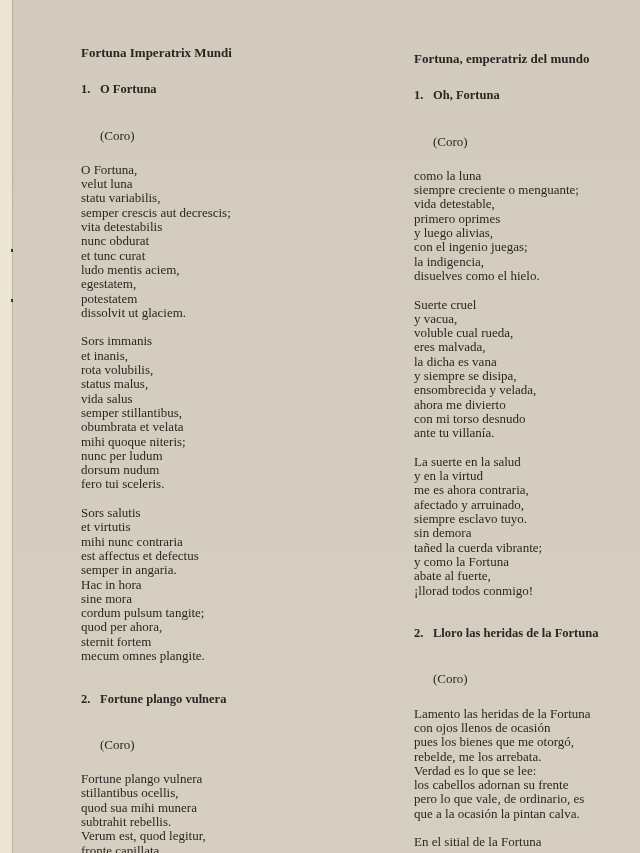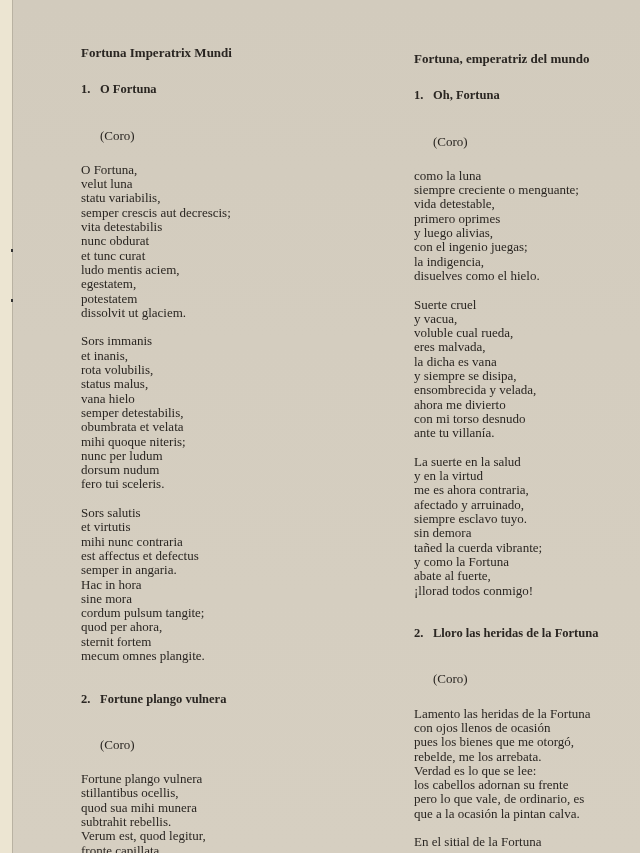--- a/index.html
+++ b/index.html
@@ -67,22 +67,22 @@
       <span class="line">ludo mentis aciem,</span>
       <span class="line">egestatem,</span>
       <span class="line">potestatem</span>
       <span class="line">dissolvit ut glaciem.</span>
     </div>
     <div class="stanza">
       <span class="line">Sors immanis</span>
       <span class="line">et inanis,</span>
       <span class="line">rota volubilis,</span>
       <span class="line">status malus,</span>
-      <span class="line">vana hielo</span>
-      <span class="line">semper detestabilis,</span>
+      <span class="line">vida salus</span>
+      <span class="line">semper stillantibus,</span>
       <span class="line">obumbrata et velata</span>
       <span class="line">mihi quoque niteris;</span>
       <span class="line">nunc per ludum</span>
       <span class="line">dorsum nudum</span>
       <span class="line">fero tui sceleris.</span>
     </div>
     <div class="stanza">
       <span class="line">Sors salutis</span>
       <span class="line">et virtutis</span>
       <span class="line">mihi nunc contraria</span>

